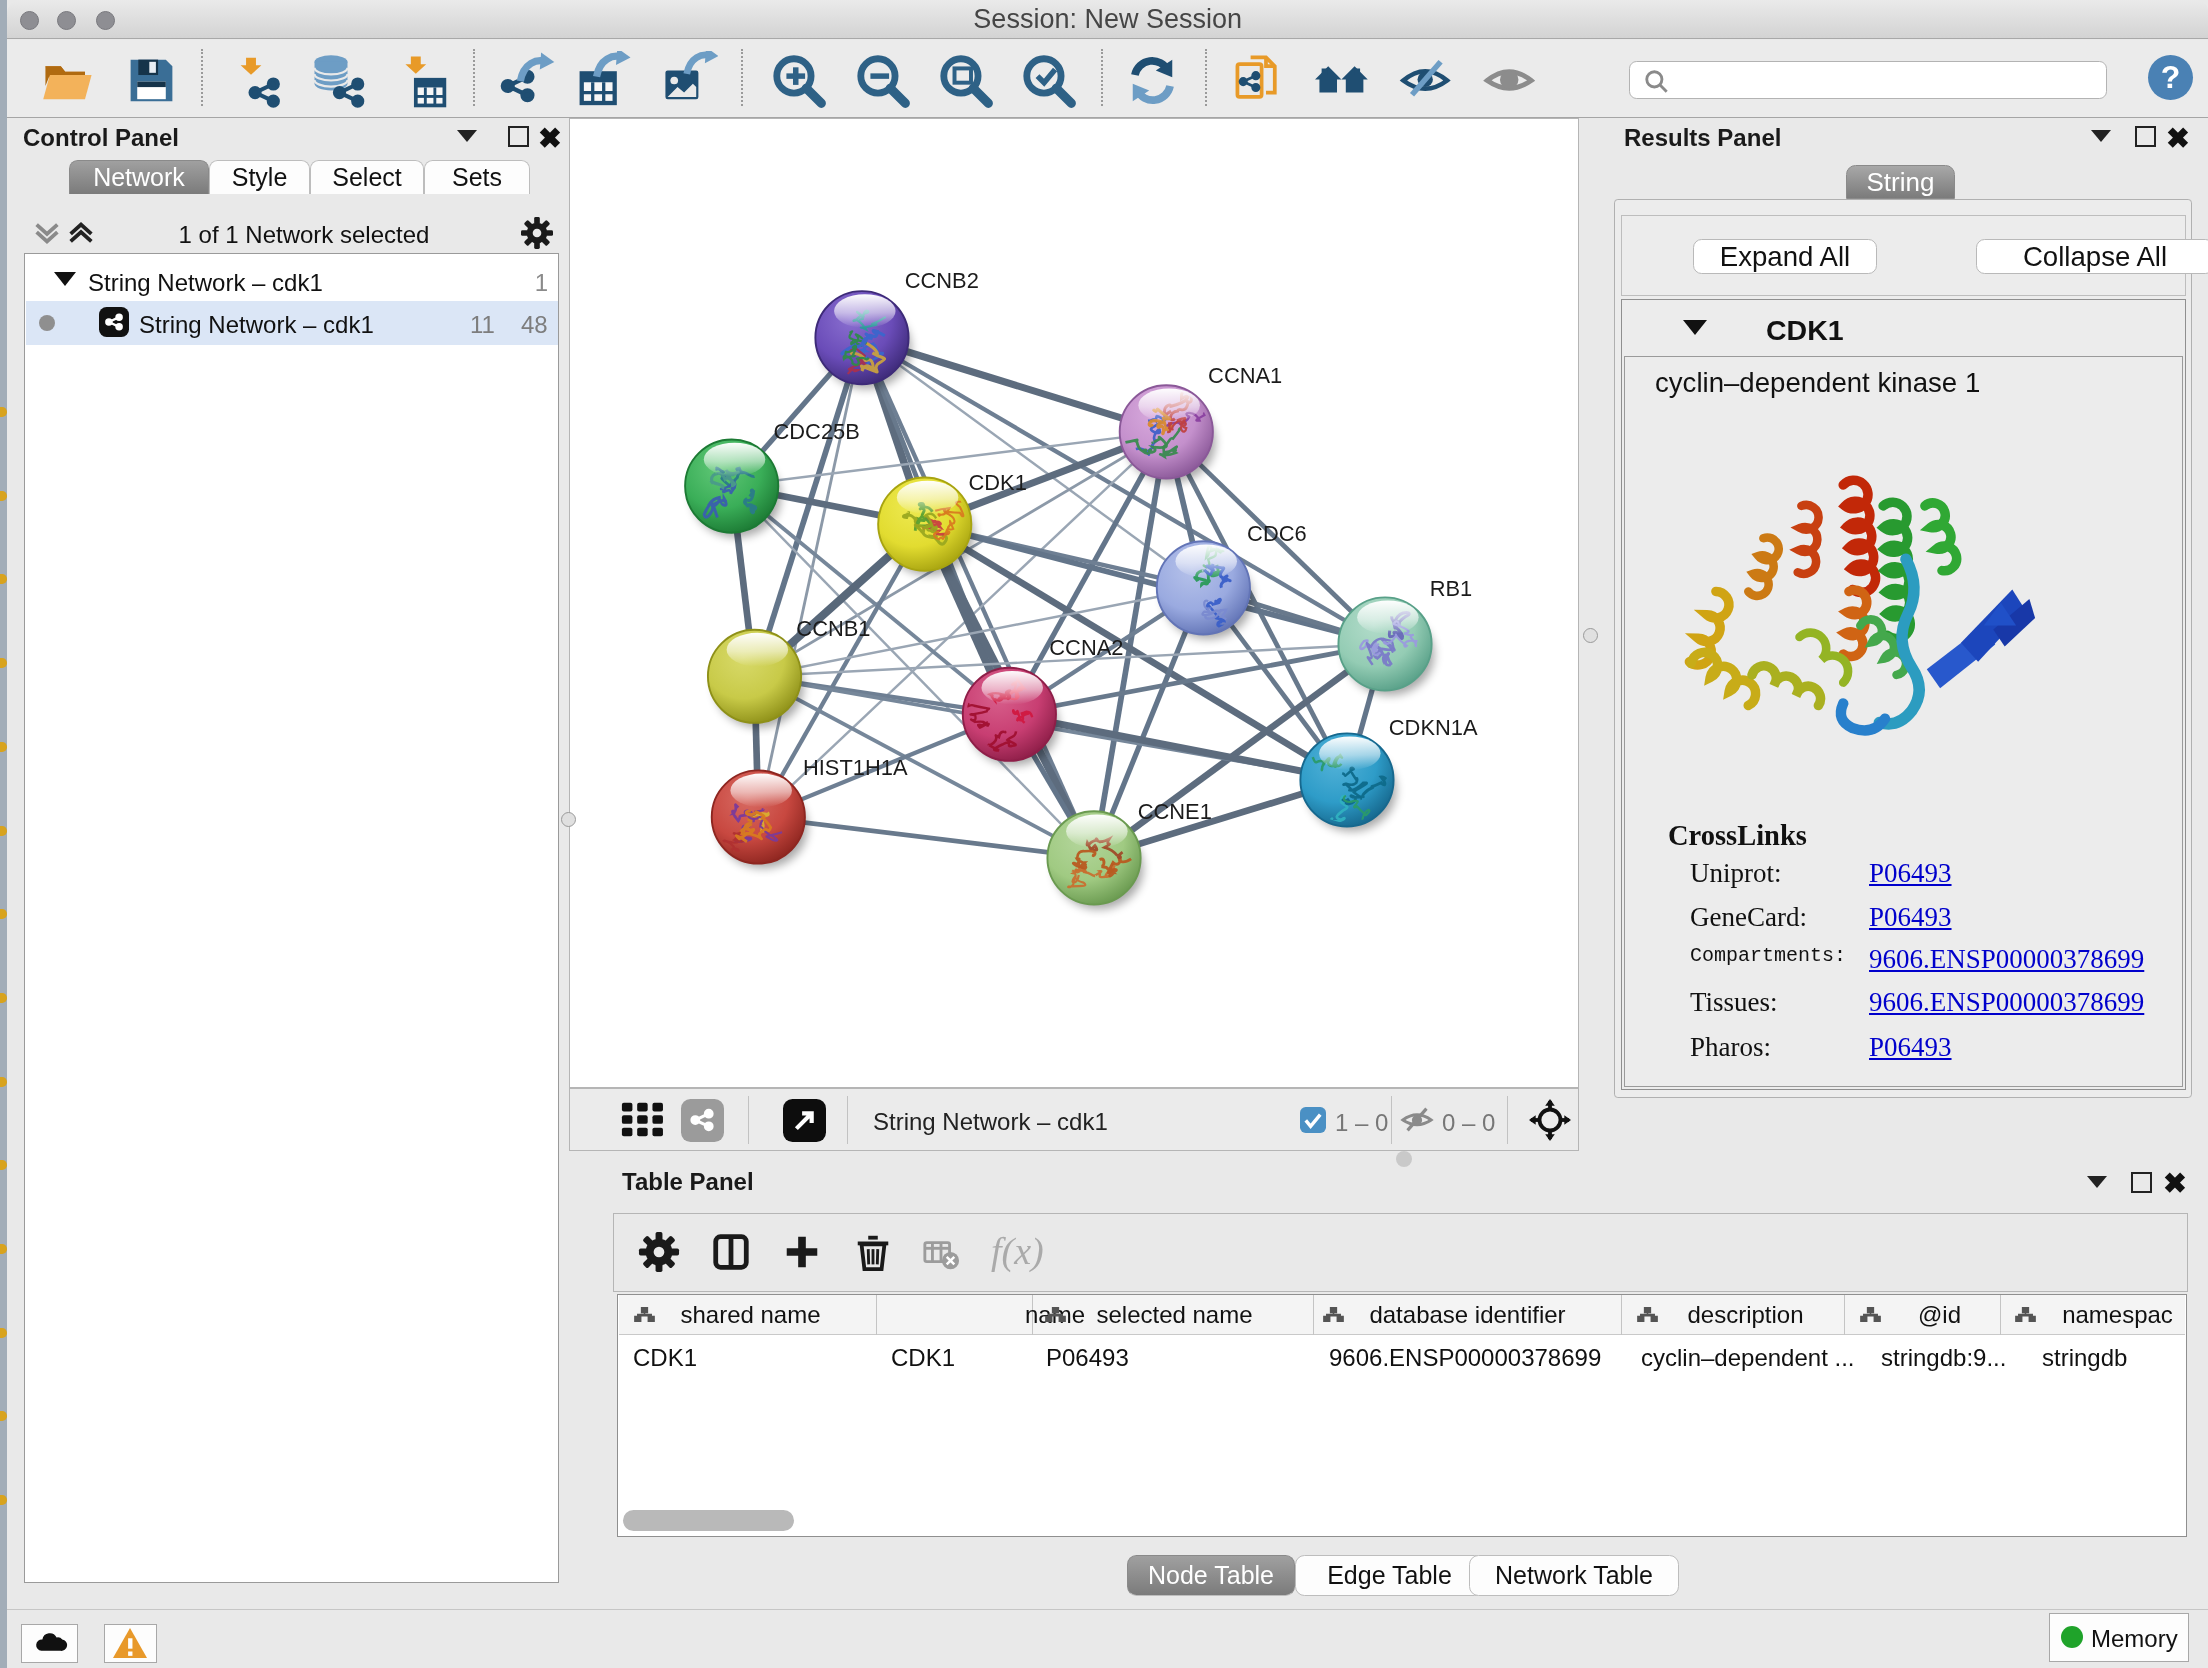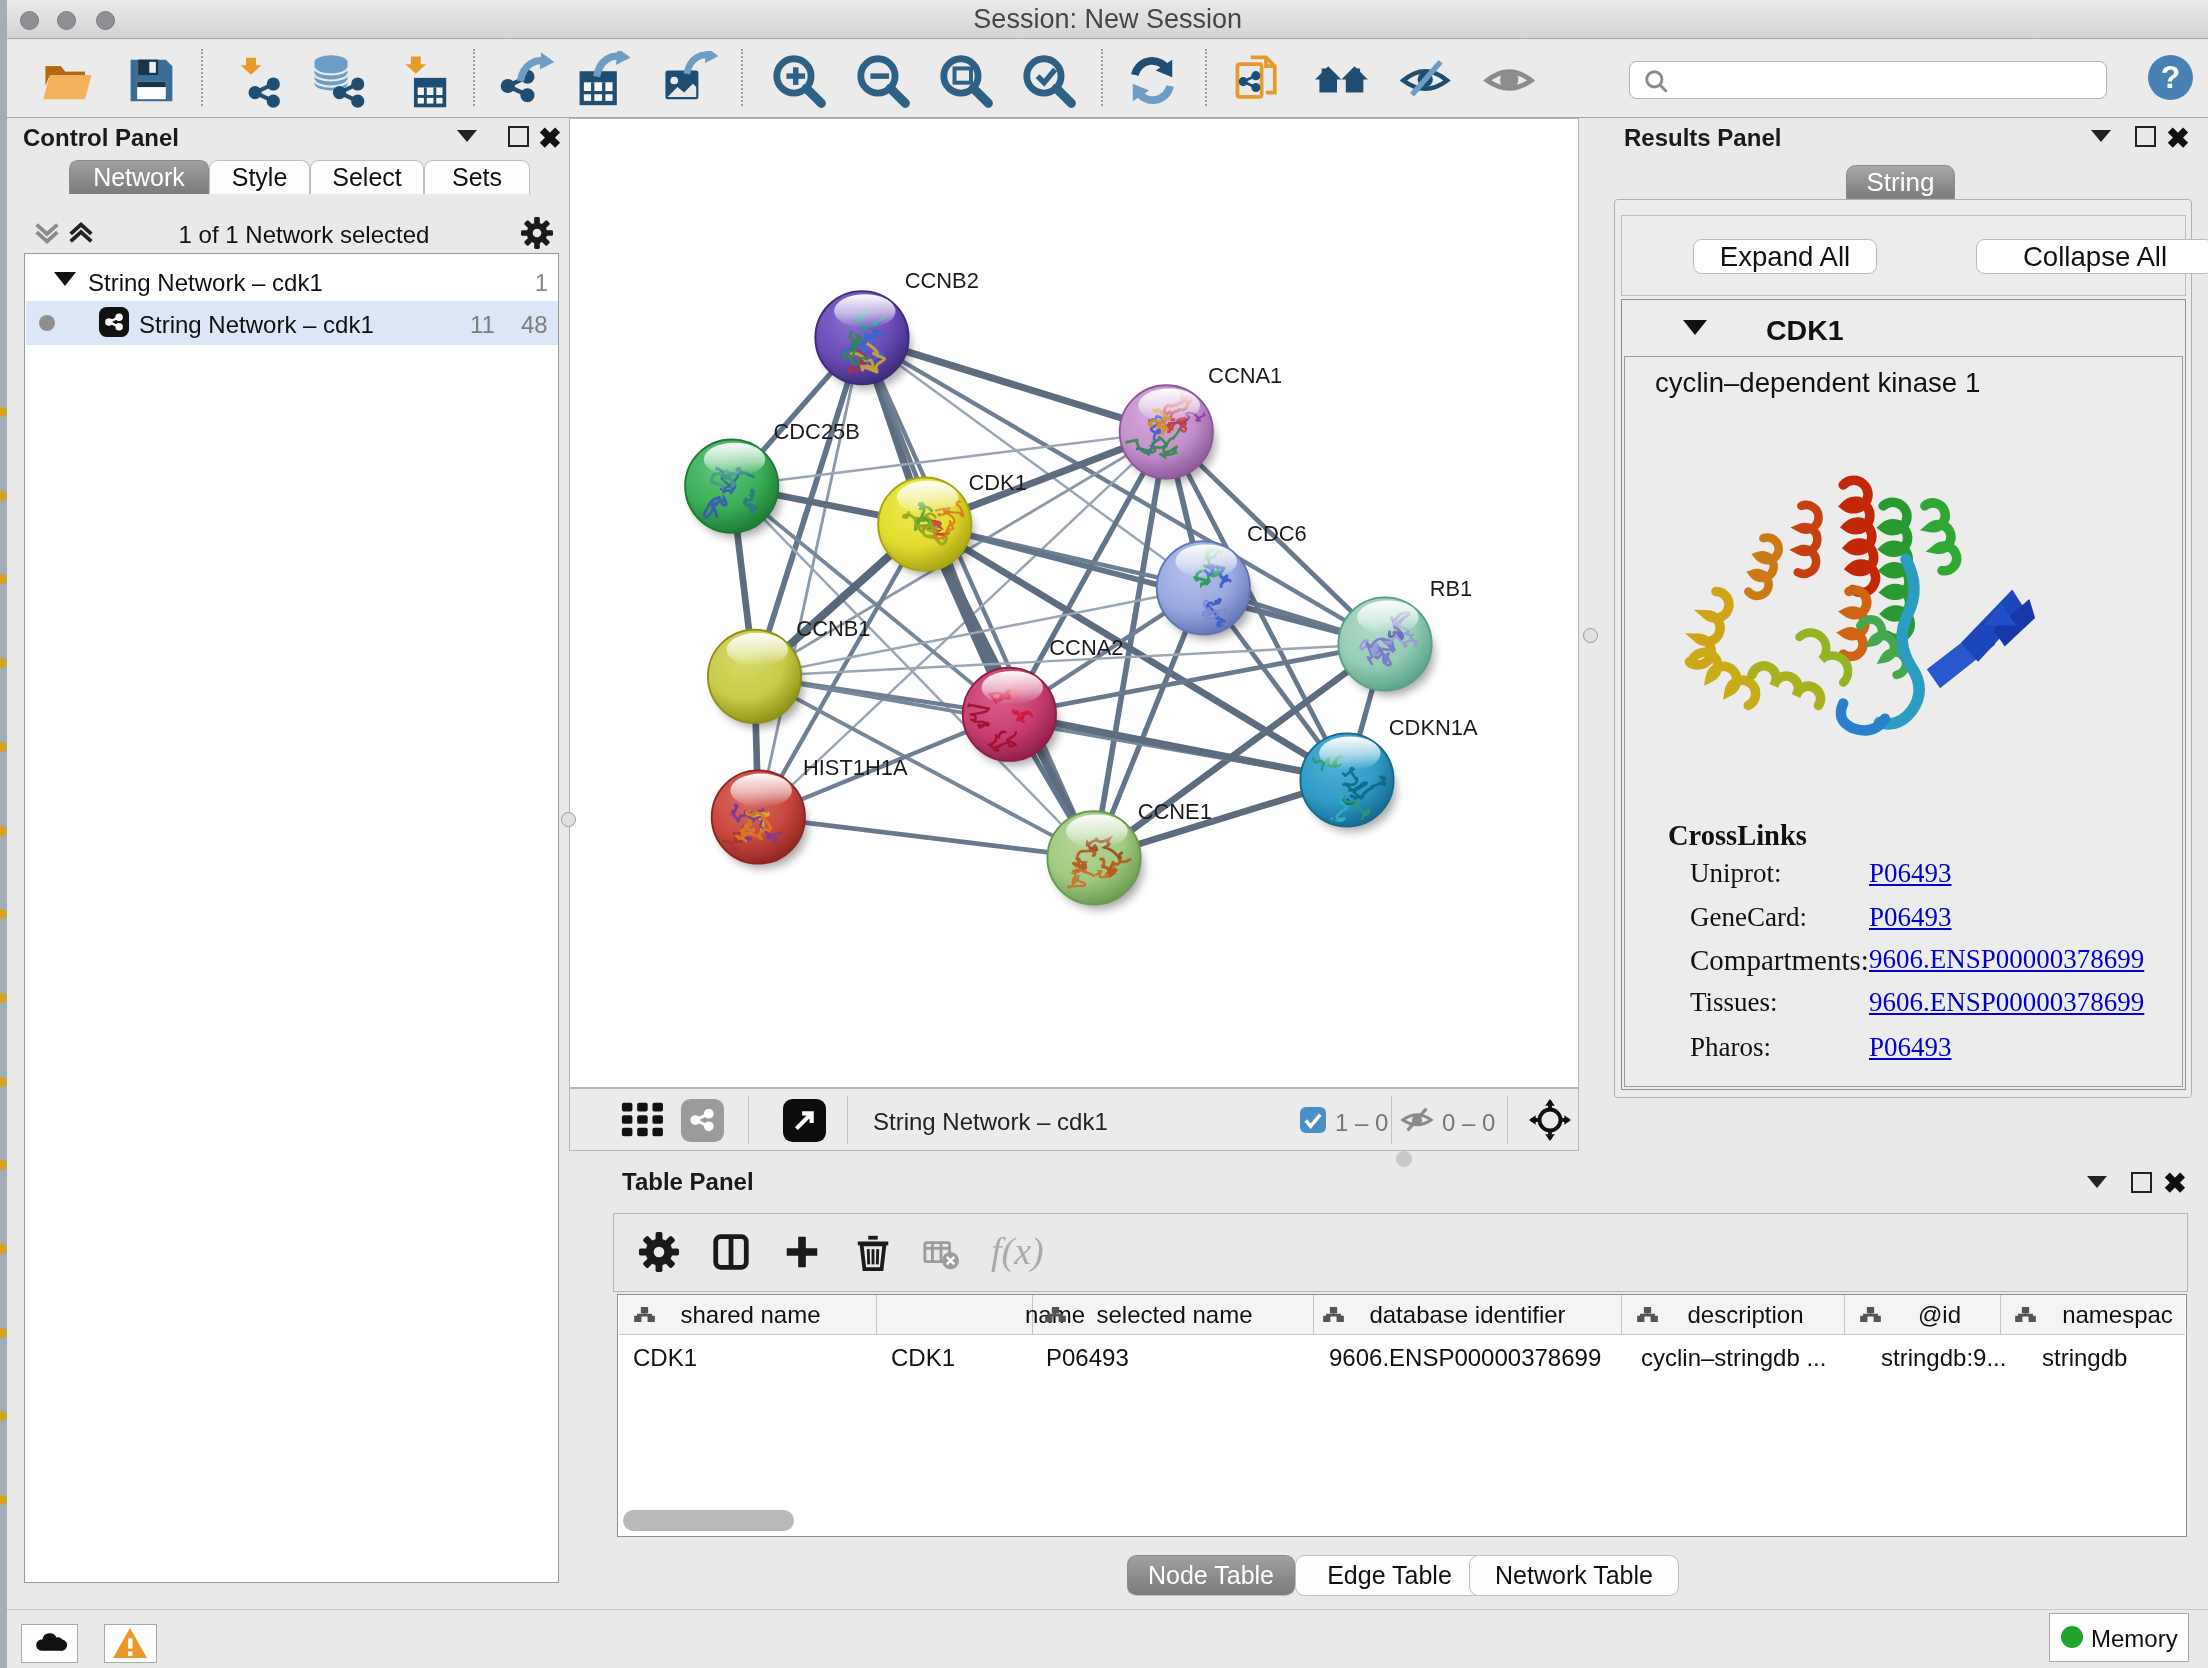--- a/index.html
+++ b/index.html
@@ -635,21 +635,21 @@
     <path d="M284 234 L344 188 L356 208 L298 254 z" fill="#2858cc"></path>
     <path d="M320 206 L374 150 L388 172 L338 226 z" fill="#1c46bc"></path>
     <path d="M354 192 L392 160 L398 180 L366 210 z" fill="#1838a8"></path>
     <path d="M344 188 L362 164 L378 188 z" fill="#2050c8"></path>
   </svg>
 <div class="abs" style="left:1668px;top:820px;font-family:'Liberation Serif',serif;font-size:28.5px;font-weight:bold;color:#111">CrossLinks</div>
 <div class="abs" style="left:1690px;top:858px;font-family:'Liberation Serif',serif;font-size:27px;color:#111">Uniprot:</div>
 <div class="abs" style="left:1869px;top:858px;font-family:'Liberation Serif',serif;font-size:27px;color:#0000cc;text-decoration:underline">P06493</div>
 <div class="abs" style="left:1690px;top:902px;font-family:'Liberation Serif',serif;font-size:27px;color:#111">GeneCard:</div>
 <div class="abs" style="left:1869px;top:902px;font-family:'Liberation Serif',serif;font-size:27px;color:#0000cc;text-decoration:underline">P06493</div>
-<div class="abs" style="left:1690px;top:944px;font-family:Liberation Serif, serif;font-size:29px;color:#111">Compartments:</div>
+<div class="abs" style="left:1690px;top:944px;font-family:Liberation Mono, monospace;font-size:20px;color:#111">Compartments:</div>
 <div class="abs" style="left:1869px;top:944px;font-family:'Liberation Serif',serif;font-size:27px;color:#0000cc;text-decoration:underline">9606.ENSP00000378699</div>
 <div class="abs" style="left:1690px;top:987px;font-family:'Liberation Serif',serif;font-size:27px;color:#111">Tissues:</div>
 <div class="abs" style="left:1869px;top:987px;font-family:'Liberation Serif',serif;font-size:27px;color:#0000cc;text-decoration:underline">9606.ENSP00000378699</div>
 <div class="abs" style="left:1690px;top:1032px;font-family:'Liberation Serif',serif;font-size:27px;color:#111">Pharos:</div>
 <div class="abs" style="left:1869px;top:1032px;font-family:'Liberation Serif',serif;font-size:27px;color:#0000cc;text-decoration:underline">P06493</div>
 <div class="abs paneltitle" style="left:622px;top:1168px">Table Panel</div>
 <div class="abs tri" style="left:2087px;top:1176px"></div>
 <div class="abs sq" style="left:2131px;top:1172px"></div>
 <div class="abs xx" style="left:2163px;top:1169px">✖</div>
 <div class="abs" style="left:613px;top:1213px;width:1575px;height:79px;background:#e9e9e9;border:1.9px solid #b5b5b5"></div>
@@ -721,21 +721,21 @@
   </svg>
 <div class="abs" style="left:1797px;top:1301px;width:285px;text-align:center;font-size:24px;color:#111">@id</div>
 <svg class="abs" style="left:2014px;top:1305px" width="23" height="19" viewBox="0 0 24 18">
     <path d="M9 2 h6 v5 h-6 z M2 11 h6 v5 h-6 z M16 11 h6 v5 h-6 z M12 7 v2 M5 11 v-2 h14 v2" fill="#555" stroke="#555" stroke-width="1.6"></path>
   </svg>
 <div class="abs" style="left:1975px;top:1301px;width:285px;text-align:center;font-size:24px;color:#111">namespac</div>
 <div class="abs" style="left:633px;top:1344px;font-size:24px;color:#111">CDK1</div>
 <div class="abs" style="left:891px;top:1344px;font-size:24px;color:#111">CDK1</div>
 <div class="abs" style="left:1046px;top:1344px;font-size:24px;color:#111">P06493</div>
 <div class="abs" style="left:1329px;top:1344px;font-size:24px;color:#111">9606.ENSP00000378699</div>
-<div class="abs" style="left:1641px;top:1344px;font-size:24px;color:#111">cyclin–stringdb ...</div>
+<div class="abs" style="left:1641px;top:1344px;font-size:24px;color:#111">cyclin–dependent ...</div>
 <div class="abs" style="left:1881px;top:1344px;font-size:24px;color:#111">stringdb:9...</div>
 <div class="abs" style="left:2042px;top:1344px;font-size:24px;color:#111">stringdb</div>
 <div class="abs" style="left:623px;top:1510px;width:171px;height:21px;background:#b9b9b9;border-radius:10.5px"></div>
 <div class="tab tabsel" style="left:1127px;top:1555px;width:168px;height:41px;border-radius:9.5px;border-bottom:1px solid #bdbdbd">Node Table</div>
 <div class="tab" style="left:1295px;top:1555px;width:189px;height:41px;border-radius:9.5px;border-bottom:1px solid #bdbdbd">Edge Table</div>
 <div class="tab" style="left:1469px;top:1555px;width:210px;height:41px;border-radius:9.5px;border-bottom:1px solid #bdbdbd">Network Table</div>
 <div class="abs" style="left:6.7px;top:1609px;width:2202px;height:59px;background:#e9e9e9;border-top:1.9px solid #c6c6c6"></div>
 <div class="abs" style="left:21px;top:1624px;width:57px;height:39px;background:#fdfdfd;border:1.9px solid #a8a8a8"></div>
 <svg class="abs" style="left:30px;top:1628px" width="38" height="28.5" viewBox="0 0 36 30">
     <path d="M10 24 a6 6 0 0 1 1-12 a8 8 0 0 1 15-2 a6 6 0 0 1 6 2 a5 5 0 0 1-2 12 z" fill="#111"></path>

